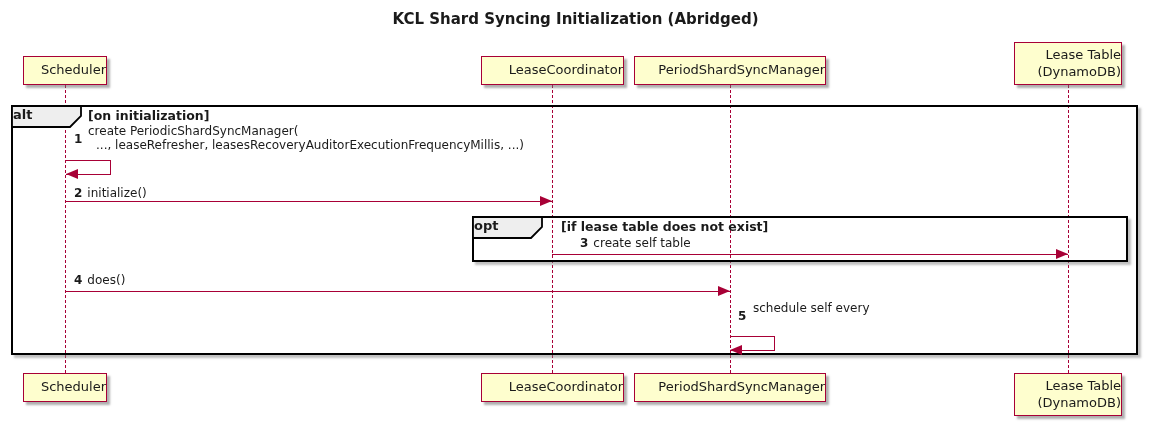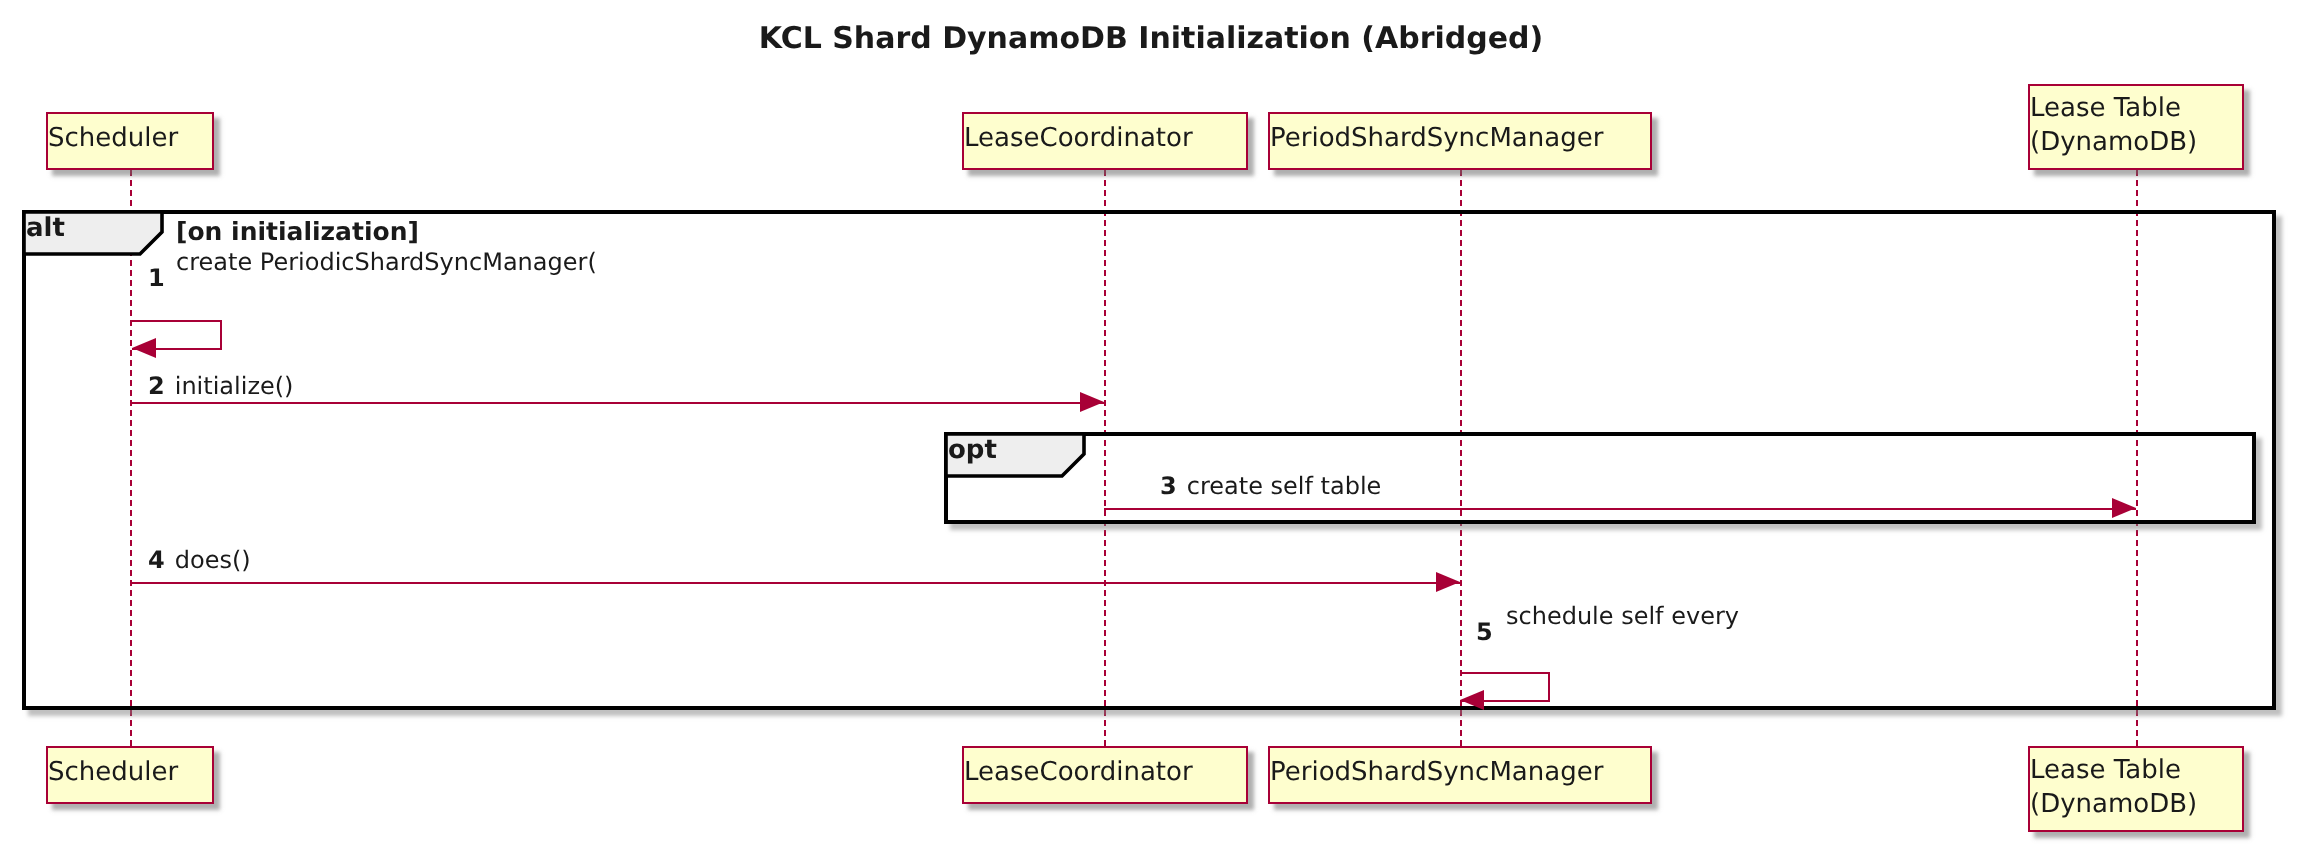--- a/index.html
+++ b/index.html
@@ -12,21 +12,21 @@
     position:absolute;top:10px;left:0;width:100%;text-align:center;
     font-size:15px;font-weight:bold;z-index:5;
   }
   
   .lifeline{position:absolute;width:0;top:85px;height:288px;
     border-left:1px dashed var(--arrow);z-index:1;}
   
   .pbox{
     position:absolute;background:var(--pfill);border:1.6px solid var(--pborder);
     box-shadow:3px 3px 2px rgba(110,110,110,.55);
-    display:flex;flex-direction:column;align-items:flex-start;justify-content:center;
+    display:flex;flex-direction:column;align-items:flex-end;justify-content:center;
     font-size:13px;line-height:1.3;text-align:center;box-sizing:border-box;z-index:4;
   }
   
   .frame{position:absolute;border:2px solid var(--fborder);
     box-shadow:3px 3px 2px rgba(130,130,130,.5);box-sizing:border-box;z-index:2;}
   .pentagon{position:absolute;z-index:3;}
   .pentagon-label{position:absolute;z-index:4;font-weight:bold;font-size:13px;
     width:56px;text-align:left;}
   .condition{position:absolute;z-index:3;font-weight:bold;font-size:12.5px;}
   
@@ -43,21 +43,21 @@
   .self-loop{position:absolute;z-index:3;width:44px;height:13px;
     border-top:1px solid var(--arrow);border-right:1px solid var(--arrow);
     border-bottom:1px solid var(--arrow);}
   .msg-free{position:absolute;z-index:3;font-size:12px;white-space:nowrap;}
 </style>
 </head>
 <body>
 
 <div class="canvas">
 
-  <div class="title">KCL Shard DynamoDB Initialization (Abridged)</div>
+  <div class="title">KCL Shard Syncing Initialization (Abridged)</div>
 
   <div class="lifeline" style="left:65px;"></div>
   <div class="lifeline" style="left:552px;"></div>
   <div class="lifeline" style="left:730px;"></div>
   <div class="lifeline" style="left:1068px;"></div>
 
   <div class="pbox" style="left:23px;top:56px;width:84px;height:29px;">
     <span>Scheduler</span>
   </div>
   <div class="pbox" style="left:481px;top:56px;width:143px;height:29px;">
@@ -73,35 +73,37 @@
 
   <div class="frame" style="left:11px;top:105px;width:1127px;height:250px;"></div>
   <svg class="pentagon" style="left:11px;top:105px;" width="72" height="23">
     <polygon points="1,1 70,1 70,11 59,22 1,22" fill="#eeeeee" stroke="#000000" stroke-width="1.8"></polygon>
   </svg>
   <span class="pentagon-label" style="left:13px;top:107px;">alt</span>
   <span class="condition" style="left:88px;top:108px;text-align:center;">[on initialization]</span>
 
   <span class="msg-free msg-num" style="left:74px;top:132px;">1</span>
   <span class="msg-free" style="left:88px;top:124px;">create PeriodicShardSyncManager(</span>
+  <span class="msg-free" style="left:96px;top:138px;">..., leaseRefresher, leasesRecoveryAuditorExecutionFrequencyMillis, ...)</span>
   <div class="self-loop" style="left:66px;top:160px;"></div>
   <div class="arrow-left" style="left:66px;top:169px;"></div>
 
   <div class="msg-row" style="left:74px;top:186px;">
     <span class="msg-num">2</span>
     <span class="msg-text">initialize()</span>
   </div>
   <div class="msg-line" style="left:66px;top:201px;width:486px;"></div>
   <div class="arrow-right" style="left:540px;top:196px;"></div>
 
   <div class="frame" style="left:472px;top:216px;width:656px;height:46px;"></div>
   <svg class="pentagon" style="left:472px;top:216px;" width="72" height="23">
     <polygon points="1,1 70,1 70,11 59,22 1,22" fill="#eeeeee" stroke="#000000" stroke-width="1.8"></polygon>
   </svg>
   <span class="pentagon-label" style="left:474px;top:218px;">opt</span>
+  <span class="condition" style="left:561px;top:219px;">[if lease table does not exist]</span>
 
   <div class="msg-row" style="left:580px;top:236px;">
     <span class="msg-num">3</span>
     <span class="msg-text">create self table</span>
   </div>
   <div class="msg-line" style="left:552px;top:254px;width:516px;"></div>
   <div class="arrow-right" style="left:1056px;top:249px;"></div>
 
   <div class="msg-row" style="left:74px;top:273px;">
     <span class="msg-num">4</span>

